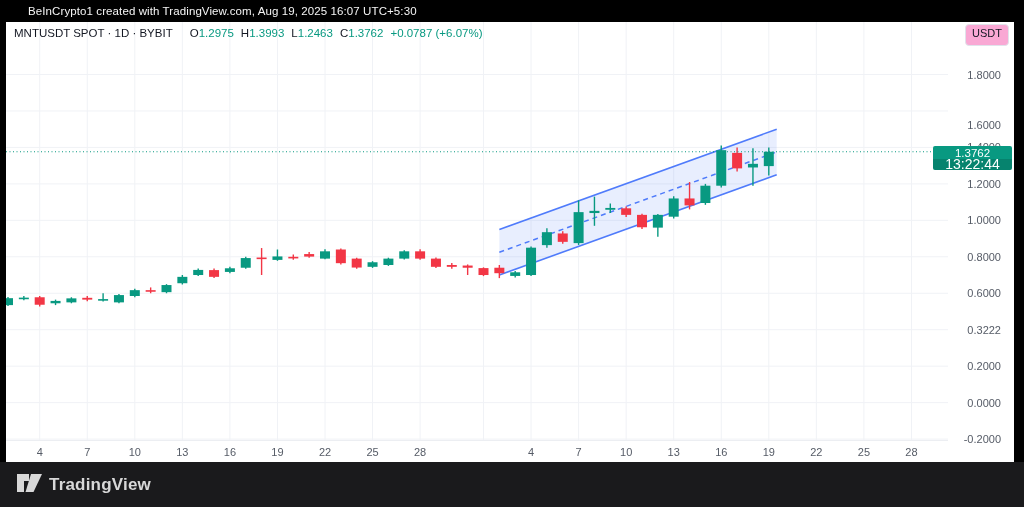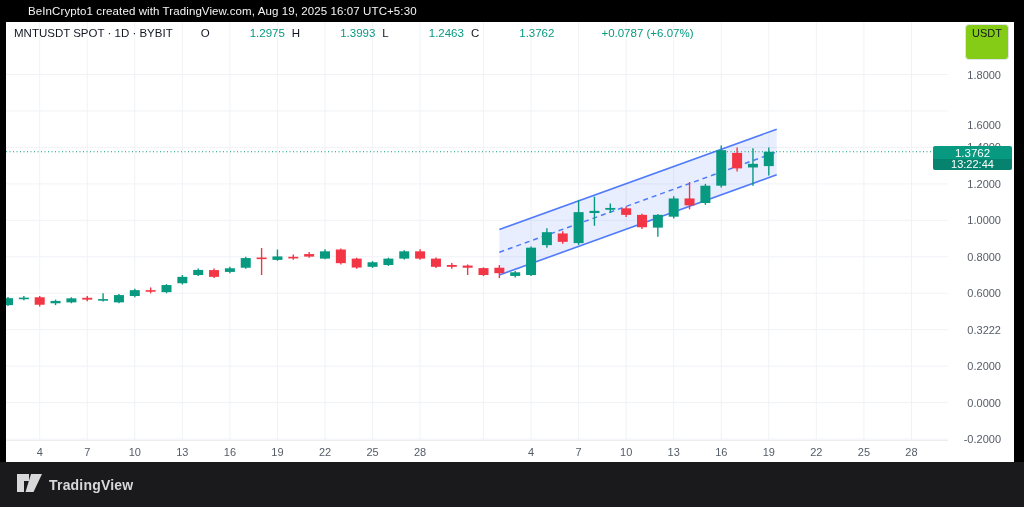--- a/index.html
+++ b/index.html
@@ -17,62 +17,62 @@
     background:#ffffff;
   }
 
   .plot-wrap { position:absolute; left:0; top:0; width:942px; height:418px; }
   .plot-wrap svg { display:block; }
 
   .legend {
     position:absolute; left:8px; top:5px; font-size:11.5px; color:#131722;
     white-space:nowrap; z-index:5;
   }
-  .legend .sym { margin-right:28px; color:#131722; }
+  .legend .sym { margin-right:17px; color:#131722; }
   .legend .ohlc-item { margin-right:7px; }
   .legend .ohlc-item .lbl { color:#131722; }
-  .legend .ohlc-item .val { color:#089981;padding-left:40px; }
+  .legend .ohlc-item .val { color:#089981; }
 
   .time-axis {
     position:absolute; left:0; top:418px; width:942px; height:22px;
     background:#fff; border-top:1px solid #eceef2;
   }
   .time-tick {
     position:absolute; top:0; height:22px; line-height:22px;
     transform:translateX(-50%); font-size:11px; color:#555b66;
   }
   .time-tick.bold { font-weight:bold; color:#131722; }
 
   .price-axis {
     position:absolute; left:942px; top:0; width:66px; height:440px; background:#fff;
   }
   .price-tick {
     position:absolute; right:13px; font-size:11px; color:#555b66; line-height:14px;
   }
 
   .currency-btn {
-    position:absolute; left:17px; top:2px; width:44px; height:36px;
-    background:#84cc16; border:1px solid #e0e3eb; border-radius:4px;
+    position:absolute; left:17px; top:2px; width:44px; height:22px;
+    background:#f9a8d4; border:1px solid #e0e3eb; border-radius:4px;
     font-size:11px; color:#131722; text-align:center; line-height:16px;
   }
 
   .price-badge {
     position:absolute; left:927px; top:124px; width:79px; height:24px;
     background:#089981; color:#fff; border-radius:2px; text-align:center;
     z-index:6; overflow:hidden;
   }
   .price-badge .p { font-size:11.5px; line-height:12px; padding-top:1px; }
-  .price-badge .cd { font-size:11px; line-height:11px; background:rgba(0,0,0,0.14); }
+  .price-badge .cd { font-size:14px; line-height:11px; background:rgba(0,0,0,0.14); }
 
   .bottombar {
     position:absolute; left:0; top:462px; width:1024px; height:45px;
     background:#1a1a1c; display:flex; align-items:center;
   }
   .tv-mark { margin-left:17px; }
-  .tv-word { color:#d8d8d8; font-size:14px; font-weight:bold; margin-left:7px; letter-spacing:.2px; }
+  .tv-word { color:#d8d8d8; font-size:17px; font-weight:bold; margin-left:7px; letter-spacing:.2px; }
 </style>
 </head>
 <body>
 
 <div class="topbar">
   <span>BeInCrypto1 created with TradingView.com, Aug 19, 2025 16:07 UTC+5:30</span>
 </div>
 
 <div class="chart-surface">
   <div class="plot-wrap">

